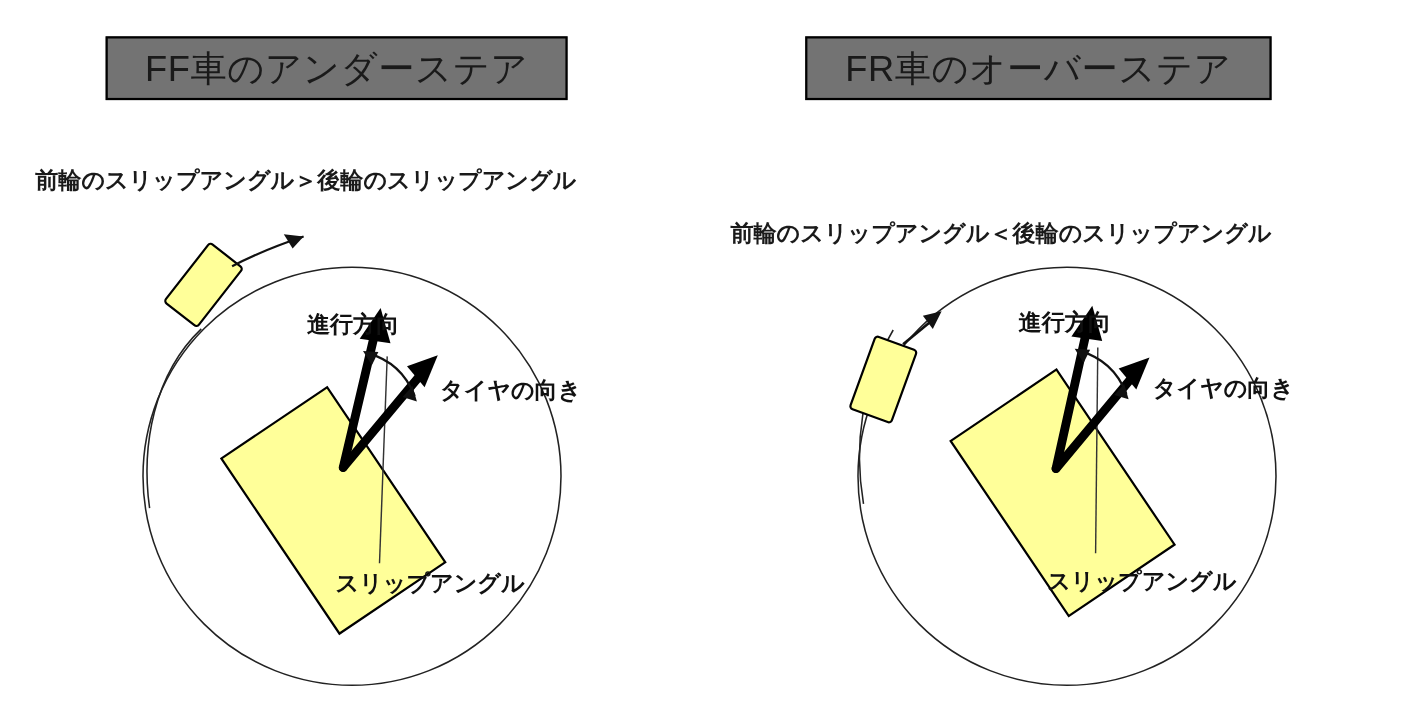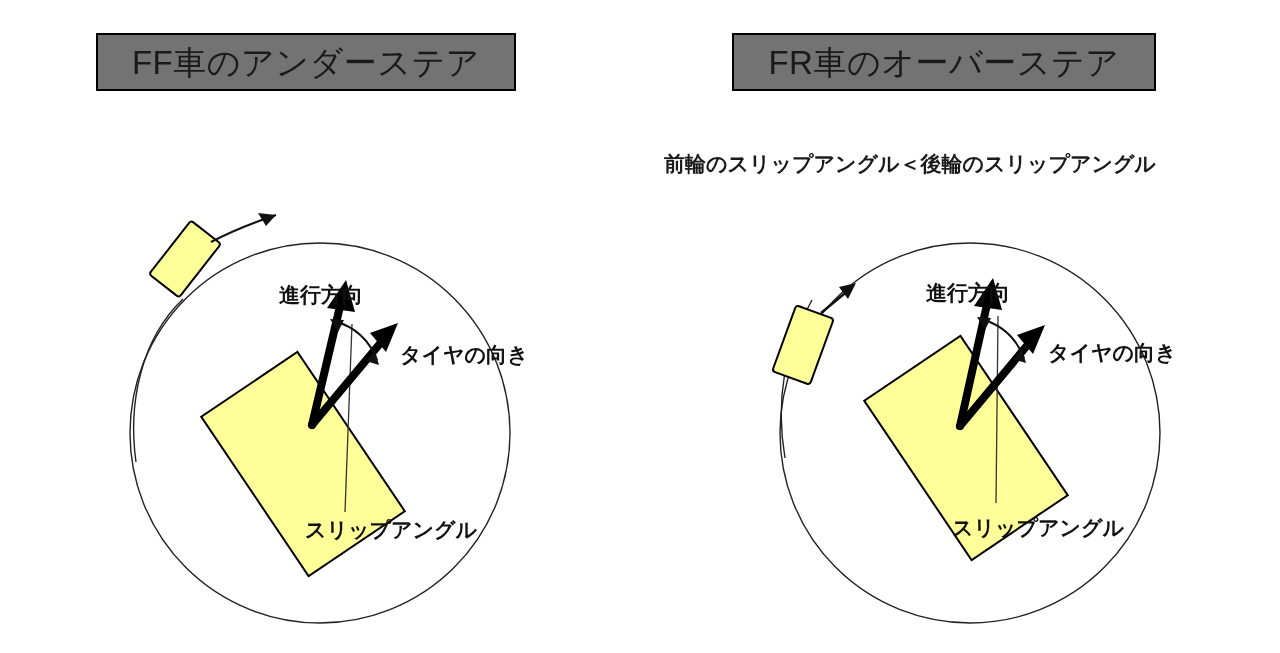--- a/index.html
+++ b/index.html
@@ -50,21 +50,21 @@
   .subtitle {
     position: absolute;
     top: 150px;
     font-size: 21px;
     font-weight: 700;
     color: #1a1a1a;
     white-space: nowrap;
     letter-spacing: 0px;
   }
   #panel-ff .subtitle { left: 32px; }
-  #panel-fr .subtitle { left: 24px; }
+  #panel-fr .subtitle { left: 24px; margin-top: 48px; }
 
   .diagram {
     position: absolute;
     left: 0;
     top: 190px;
     width: 640px;
     height: 460px;
   }
 
   .svg-label {
@@ -76,20 +76,21 @@
 </style>
 </head>
 <body>
 
 <div class="panel" id="panel-ff">
 
   <div class="title-box">
     <span class="title-text">FF車のアンダーステア</span>
   </div>
 
+  <div class="subtitle">前輪のスリップアングル＞後輪のスリップアングル</div>
 
   <svg class="diagram" viewBox="0 0 640 460">
 
     <circle cx="320" cy="243" r="190" fill="none" stroke="#222222" stroke-width="1.4"></circle>
 
     <path d="M 183 109 C 140 150 128 215 136 272" fill="none" stroke="#222222" stroke-width="1.4"></path>
 
     <g>
       <rect x="166" y="35" width="38" height="68" rx="3" transform="rotate(38 185 69)" fill="#ffff99" stroke="#000000" stroke-width="2"></rect>
       <path d="M 211 52 C 234 40 255 32 276 25" fill="none" stroke="#111111" stroke-width="2"></path>

